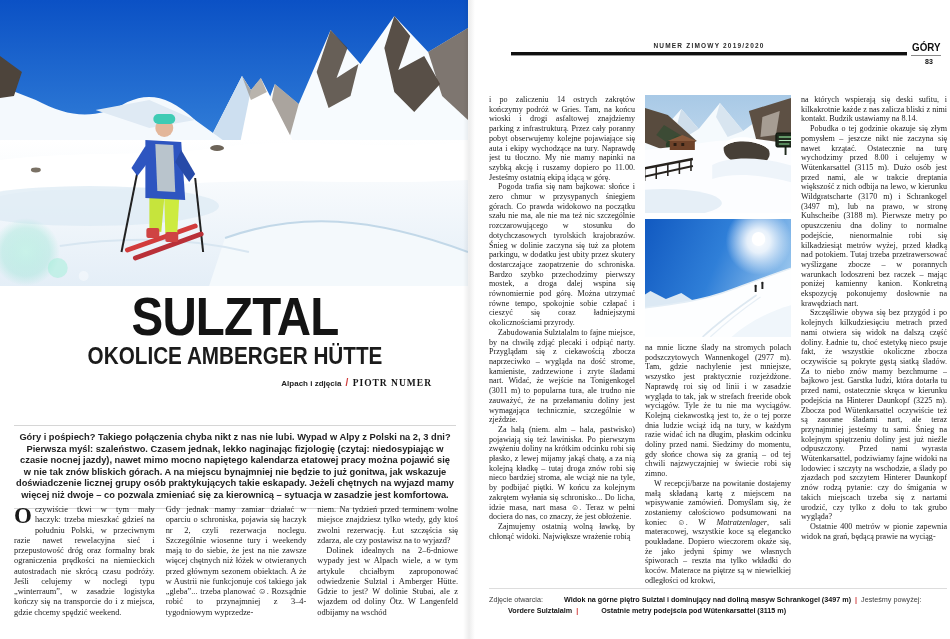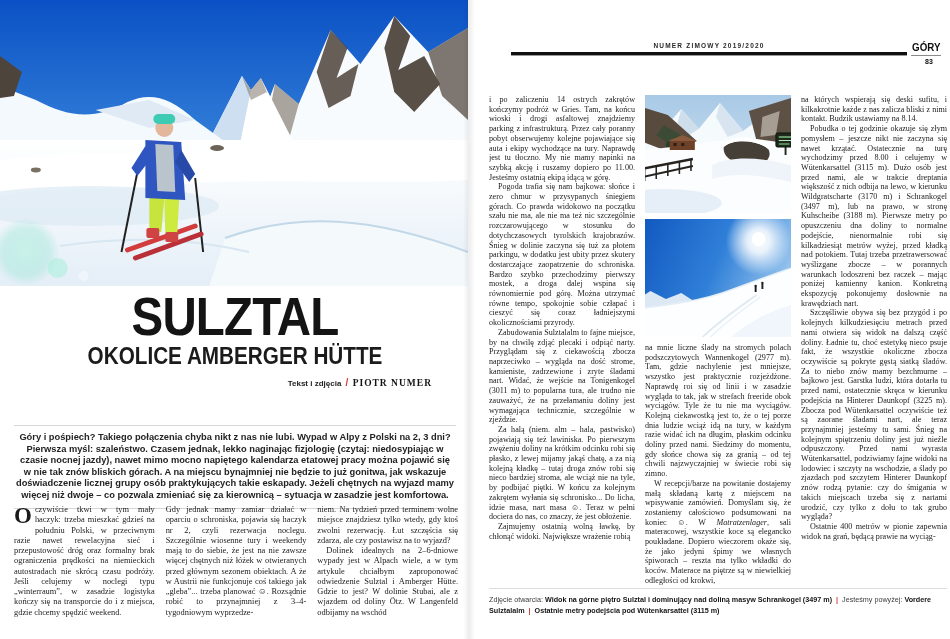--- a/index.html
+++ b/index.html
@@ -42,21 +42,21 @@
   .rp-cols{position:absolute;left:489px;top:95px;width:458px;height:490px;display:flex;gap:10px;overflow:hidden;}
   .rp-col{flex:1;font-size:8.1px;line-height:1.2;text-align:justify;overflow:hidden;}
   .rp-col p{margin:0;text-indent:9px;}
   .rp-col p.noindent{text-indent:0;}
   .mid-photo{height:118px;margin:0 -10px 6px -10px;overflow:hidden;}
   .mid-photo svg{display:block;width:100%;height:100%;}
   .ital{font-style:italic;}
   
   .rp-caption{position:absolute;left:489px;top:588px;width:458px;border-top:1px solid #dddddd;padding-top:6px;
       font-family:"Liberation Sans",sans-serif;font-size:7.2px;line-height:1.5;color:#3c3c3c;text-align:left;}
-  .rp-caption .cap-b{font-weight:700;color:#141414;}
+  .rp-caption .cap-b{font-weight:700;color:#141414;margin-left:19px;}
   .rp-caption .cap-pipe{color:#d03a3a;font-weight:700;padding:0 2px;}
 </style>
 </head>
 <body>
 
 <div class="spread">
 
   <div class="hero">
     <svg viewBox="0 0 470 286" preserveAspectRatio="none">
       <defs>
@@ -115,21 +115,21 @@
       <circle cx="26" cy="252" r="34" fill="url(#h-flare)"></circle>
       <circle cx="58" cy="268" r="10" fill="#9ff0d8" opacity="0.5"></circle>
       <circle cx="84" cy="276" r="5" fill="#ffffff" opacity="0.4"></circle>
     </svg>
   </div>
 
   <div class="title-block">
     <h1 class="art-title">SULZTAL</h1>
     <h2 class="art-subtitle">OKOLICE AMBERGER HÜTTE</h2>
     <div class="credit">
-      <span class="lbl">Tekst i zdjęcia</span>
+      <span class="lbl">Alpach i zdjęcia</span>
       <span class="slash">/</span>
       <span class="auth">PIOTR NUMER</span>
     </div>
   </div>
 
   <div class="intro">Góry i pośpiech? Takiego połączenia chyba nikt z nas nie lubi. Wypad w Alpy z Polski na 2, 3 dni? Pierwsza myśl: szaleństwo. Czasem jednak, lekko naginając fizjologię (czytaj: niedosypiając w czasie nocnej jazdy), nawet mimo mocno napiętego kalendarza etatowej pracy można pojawić się w nie tak znów bliskich górach. A na miejscu bynajmniej nie będzie to już gonitwa, jak wskazuje doświadczenie licznej grupy osób praktykujących takie eskapady. Jeżeli chętnych na wyjazd mamy więcej niż dwoje – co pozwala zmieniać się za kierownicą –  sytuacja w zasadzie jest komfortowa.</div>
 
   <div class="lp-cols">
     <div class="lp-col">
       <p class="noindent">

